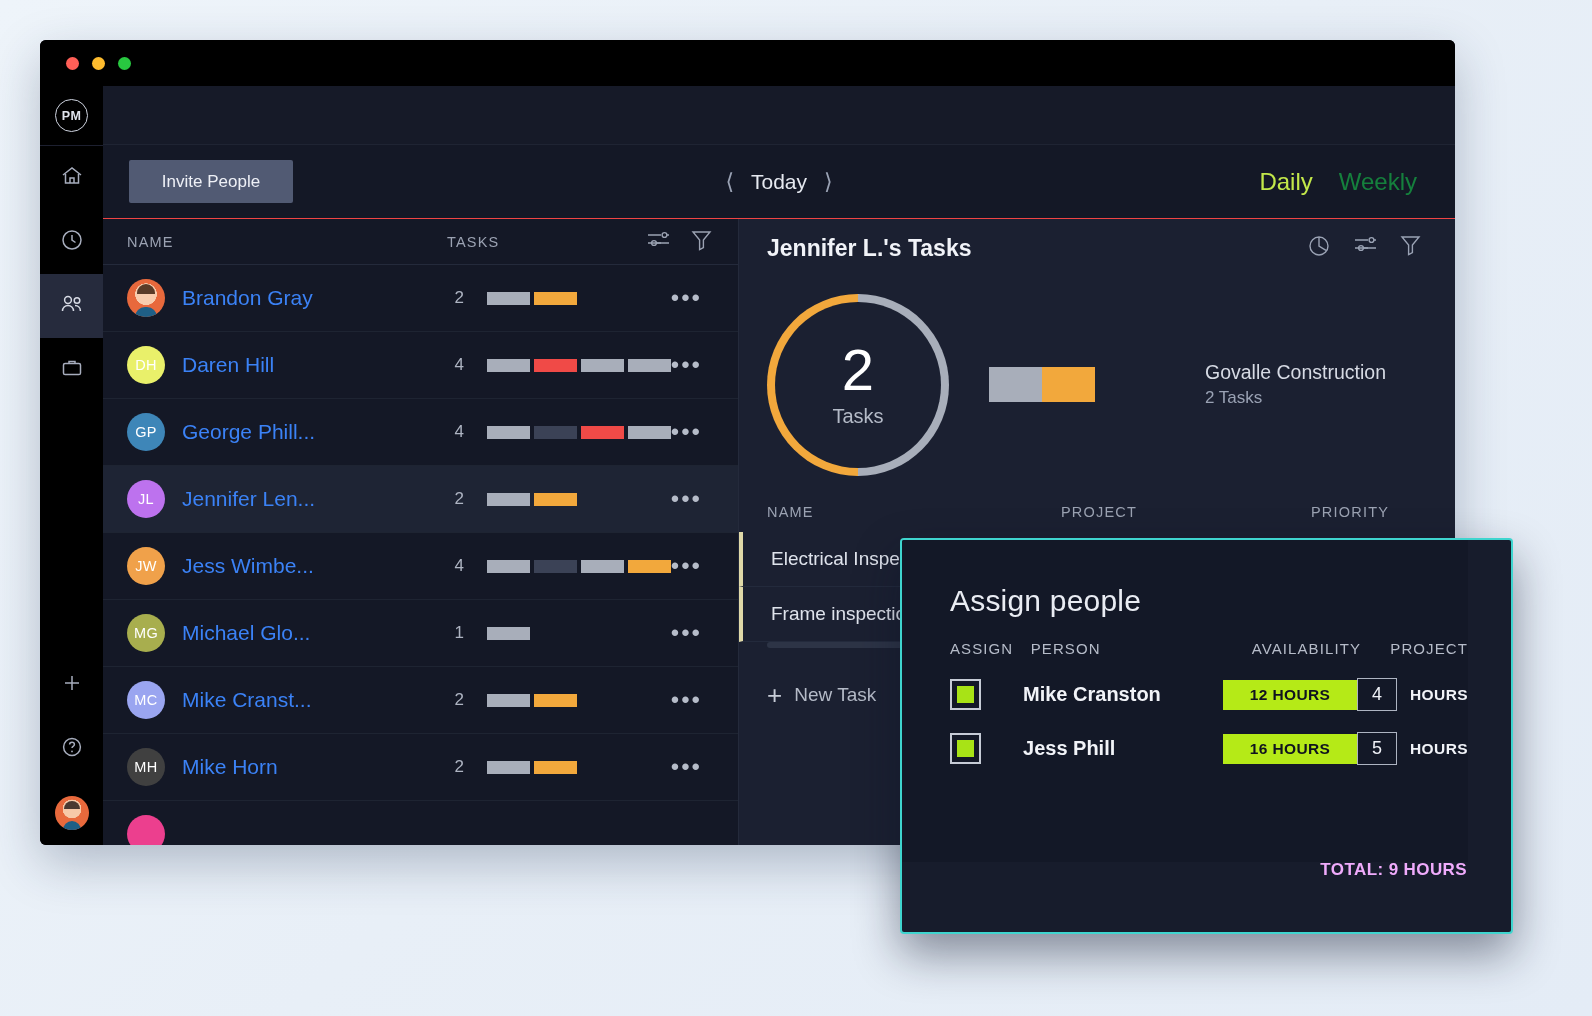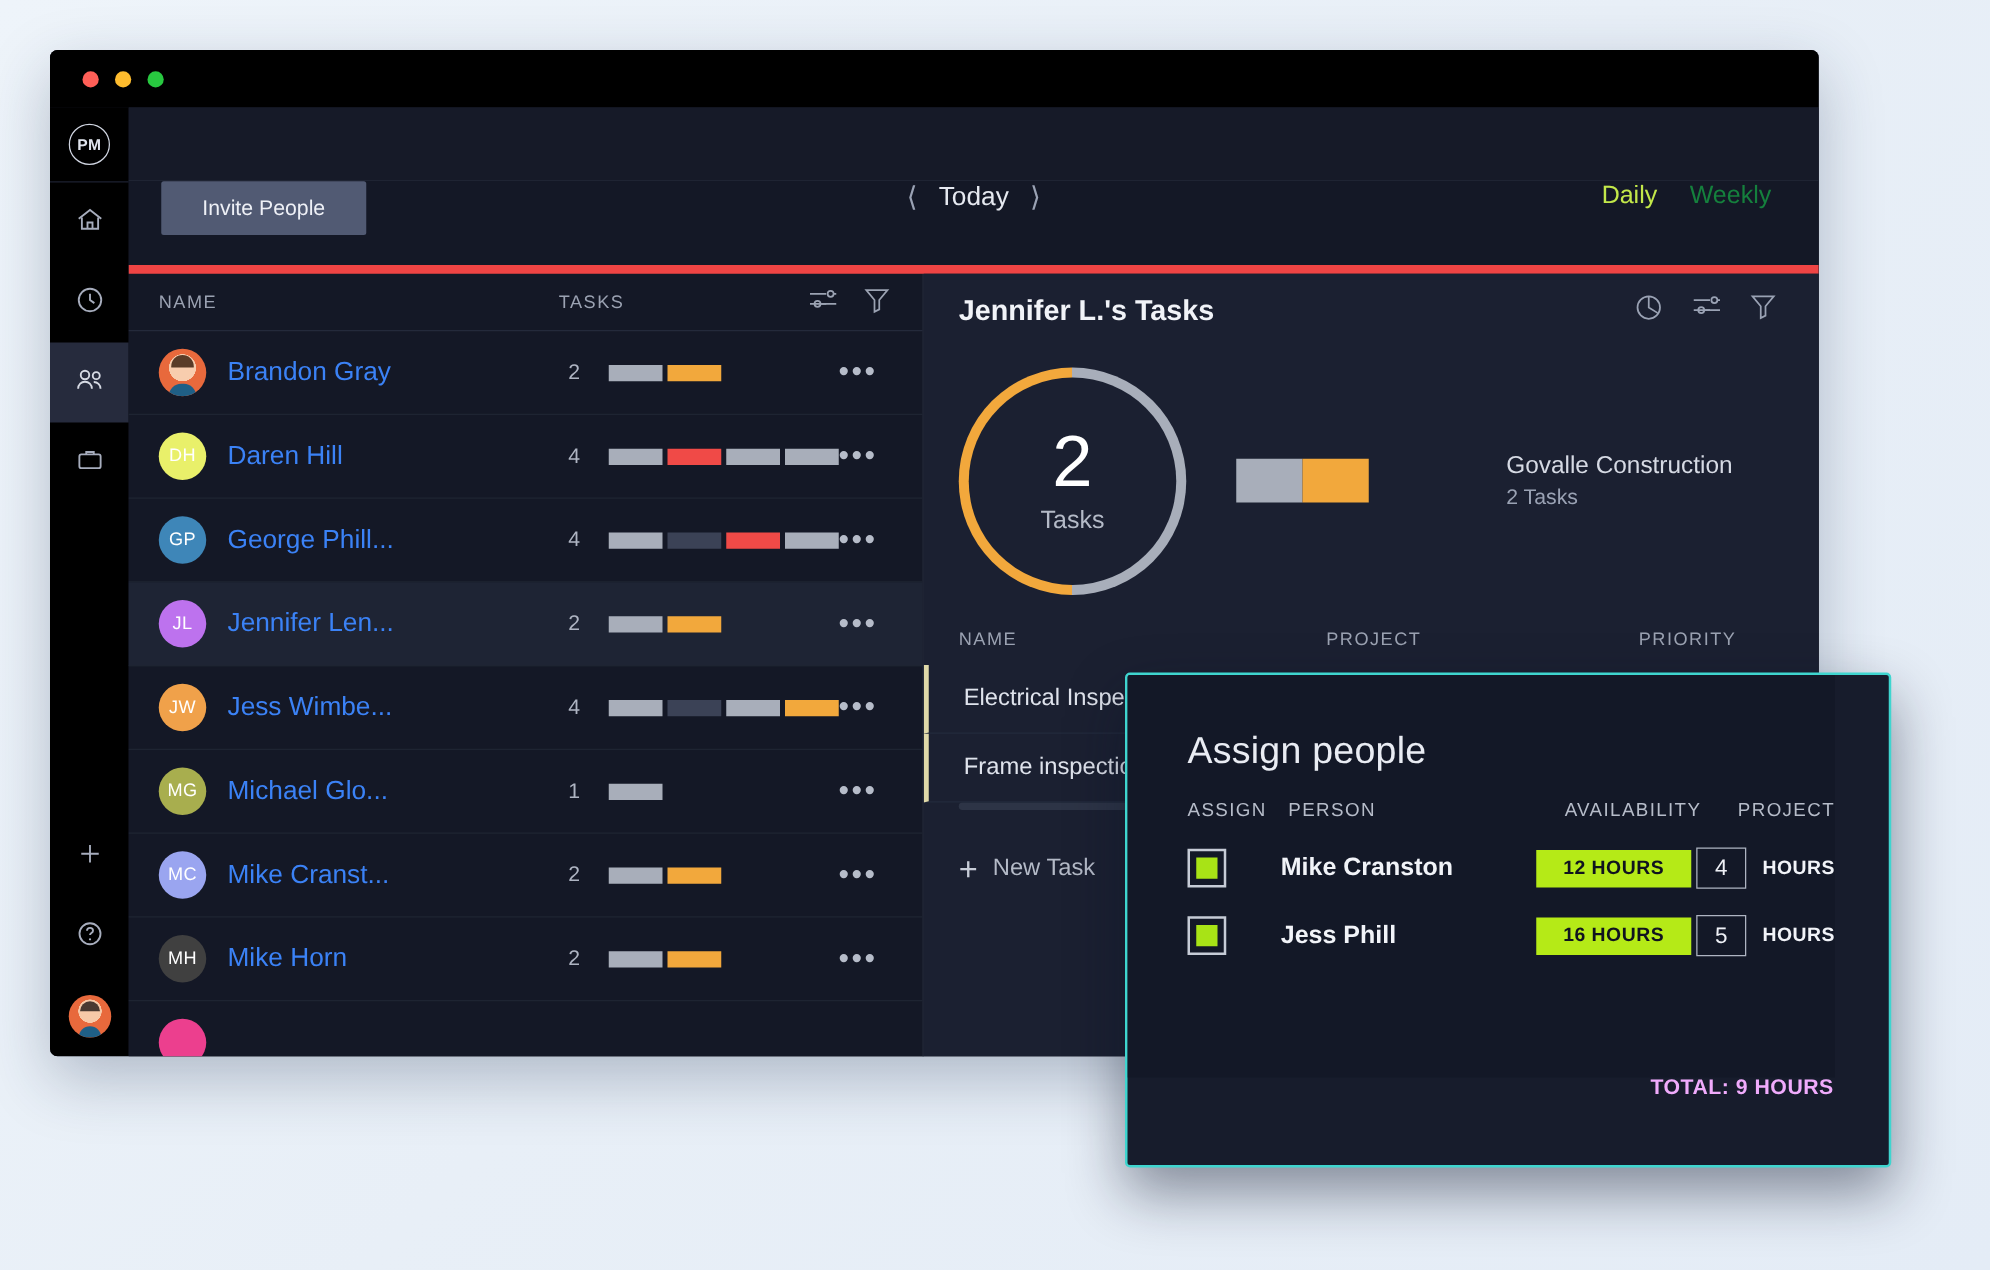--- a/index.html
+++ b/index.html
@@ -66,36 +66,36 @@
     background:#4a3a32; border-radius:8px 8px 0 0; }
   .rail-avatar::after{ content:""; position:absolute; left:8px; bottom:0; width:18px; height:9px;
     background:#1f5f86; border-radius:9px 9px 0 0; }
 
   
   #main { position:absolute; left:63px; top:46px; right:0; bottom:0; background:#161a28; }
   #topstrip { height:59px; background:#161a28; border-bottom:1px solid #1f2433; }
 
   #toolbar {
     position:relative; height:74px; background:#141826;
-    border-bottom:7px solid #ef4444;
-    display:flex; align-items:flex-start;
+    border-bottom:1px solid #ef4444;
+    display:flex; align-items:center;
   }
   #invite-btn {
     margin-left:26px; width:164px; height:43px;
     background:#515a73; color:#eef0f6; font-size:17px;
     border:none; border-radius:2px; cursor:pointer;
     font-family:"Liberation Sans", sans-serif;
   }
   #daynav {
     position:absolute; left:50%; transform:translateX(-50%);
     display:flex; align-items:center; gap:17px; color:#e6e9f0; font-size:21px;
   }
   .chev { color:#9aa2b4; font-size:22px; cursor:pointer; }
   #viewtoggle {
-    position:absolute; right:38px; display:flex; gap:26px; font-size:20px;
+    position:absolute; right:38px; display:flex; gap:26px; font-size:24px;
   }
   #viewtoggle .active { color:#c3e84a; }
   #viewtoggle .inactive { color:#15803d; }
 
   
   #body { display:flex; height:632px; }
 
   
   #people { width:636px; background:#141826; border-right:1px solid #242a3b; }
   #people-head {
@@ -221,21 +221,21 @@
   .mrow { display:flex; align-items:center; padding:21px 0 0 48px; }
   .mrow .m-assign{ width:92px; display:flex; justify-content:flex-start; }
   .checkbox {
     width:31px; height:31px; border:2px solid #c6cbd6;
     display:flex; align-items:center; justify-content:center; cursor:pointer;
     background:transparent;
   }
   .checkbox .fill { width:17px; height:17px; background:#a8e316; }
   .mrow .m-person{ width:252px; color:#f1f3f8; font-size:20px; font-weight:bold; }
   .avail-chip {
-    width:124px; height:30px; background:#b5ea17; color:#10131f;
+    width:134px; height:30px; background:#b5ea17; color:#10131f;
     font-size:15.5px; font-weight:bold; letter-spacing:.4px;
     display:flex; align-items:center; justify-content:center;
   }
   .mrow .m-avail{ width:158px; }
   .mrow .m-assigned{ display:flex; align-items:center; gap:13px; }
   .num-box {
     width:40px; height:33px; border:1.6px solid #aeb4c2;
     display:flex; align-items:center; justify-content:center;
     color:#eef0f6; font-size:18px; background:transparent;
   }

